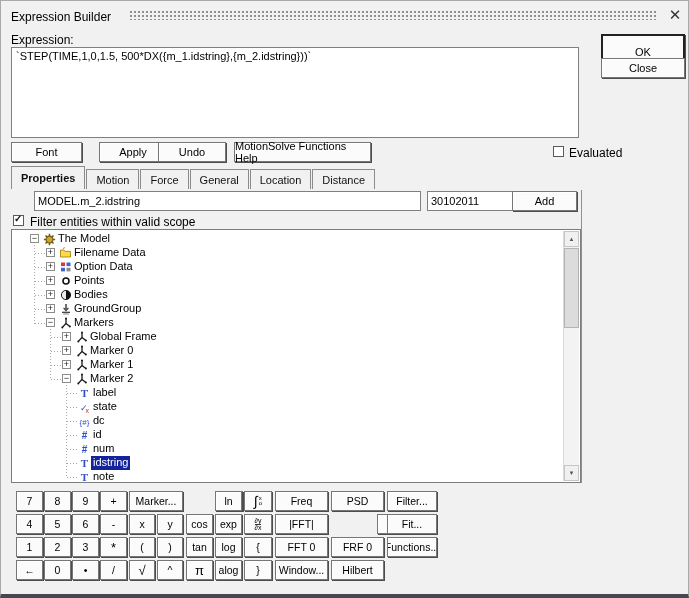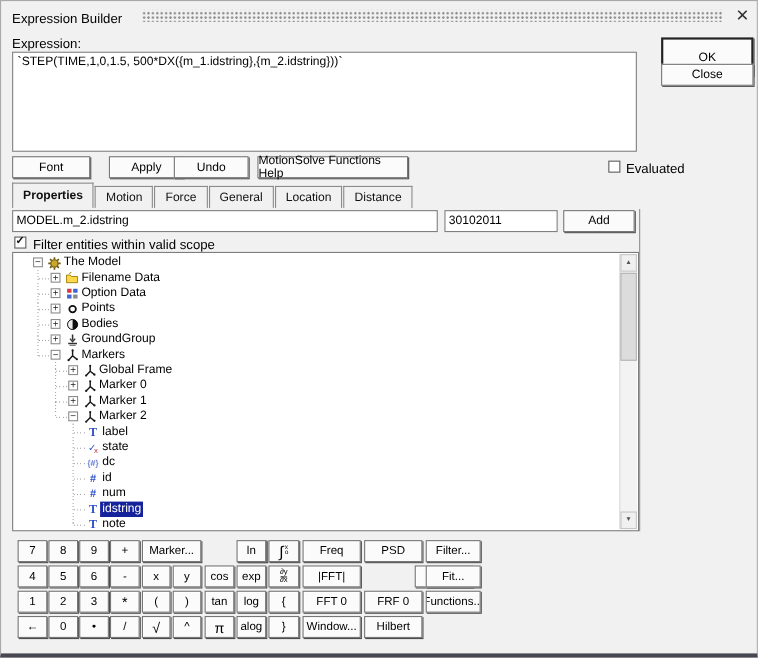--- a/index.html
+++ b/index.html
@@ -12,21 +12,21 @@
   .abs{position:absolute;}
   .lbl{font-size:12px;}
   .title{font-size:12px;}
   .gripper{
     background-image:radial-gradient(circle,#8f8f8f 1px,transparent 1.2px);
     background-size:4px 4px;background-position:0 1px;
   }
   .closex{font-size:15px;color:#333;line-height:14px;text-align:center;cursor:default;}
   .sunken{background:#fff;border:1px solid #7f7f7f;}
   textarea.sunken{resize:none;overflow:hidden;font:11px "Liberation Sans",sans-serif;padding:2px 4px;outline:none;}
-  input.sunken{font:11px "Liberation Sans",sans-serif;padding:0 3px;outline:none;}
+  input.sunken{font:11px "Liberation Sans",sans-serif;padding:0 3px;outline:none;margin-left:23px;}
   .btn{
     background:#fbfbfb;border:1px solid #767676;box-shadow:1px 1px 0 #4d4d4d,inset 1px 1px 0 #fff;
     font-size:11px;display:flex;align-items:center;justify-content:center;cursor:default;
   }
   .btn.default{border:2px solid #222;box-shadow:1px 1px 0 #4d4d4d;}
   .key{font-size:10.5px;white-space:nowrap;overflow:hidden;}
   .key .sym{font-size:13px;}
   .tabbar{display:flex;align-items:flex-end;}
   .tab{height:20px;padding:0 9px;border:1px solid #8b8b8b;border-bottom:none;background:#f1f1f1;
        font-size:11px;display:flex;align-items:center;margin-right:1px;color:#111;cursor:default;text-align:right;}

